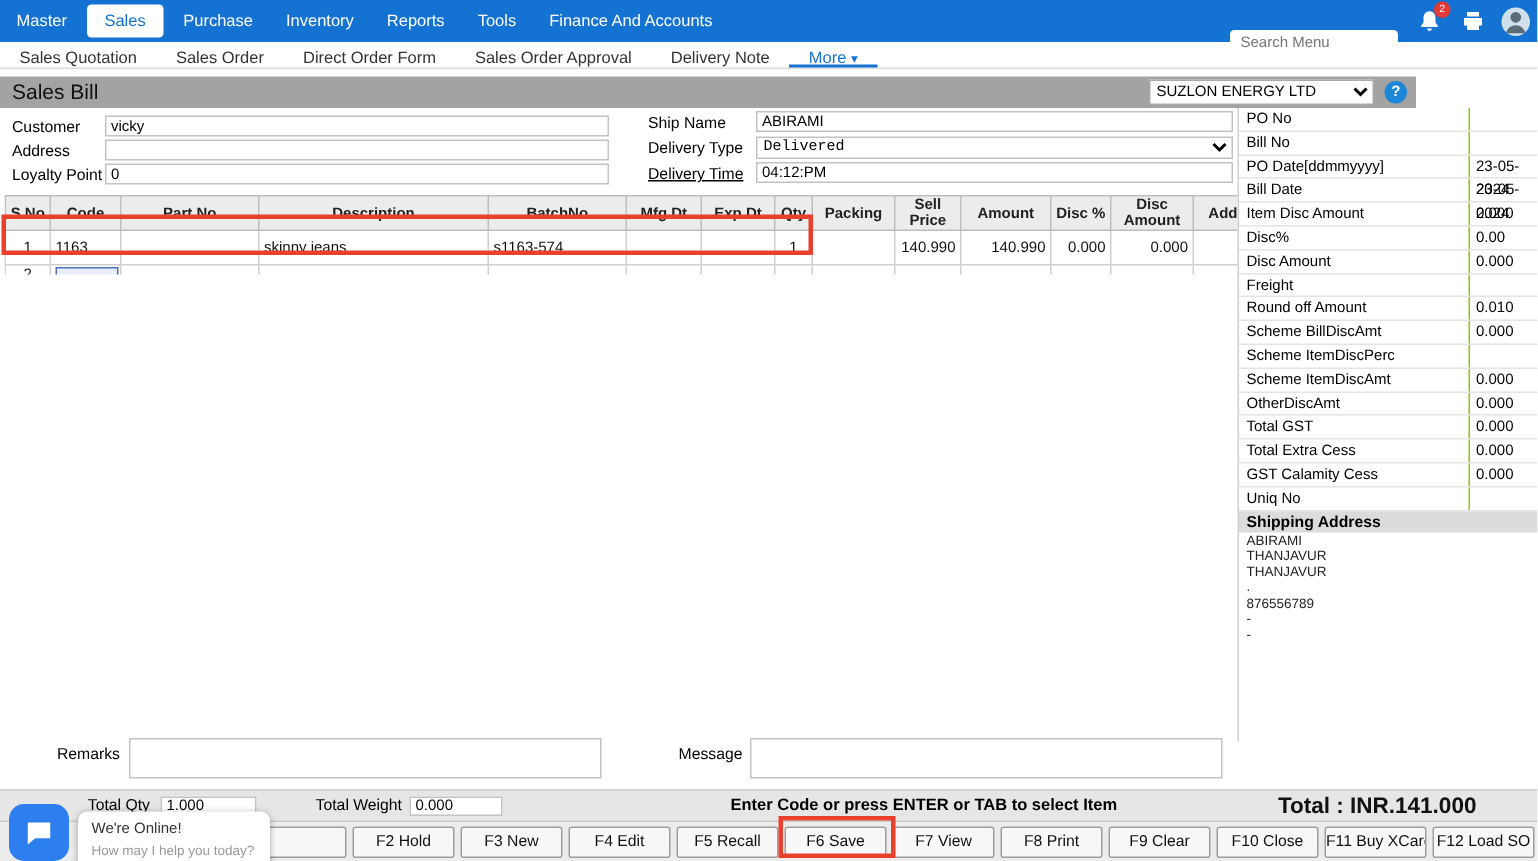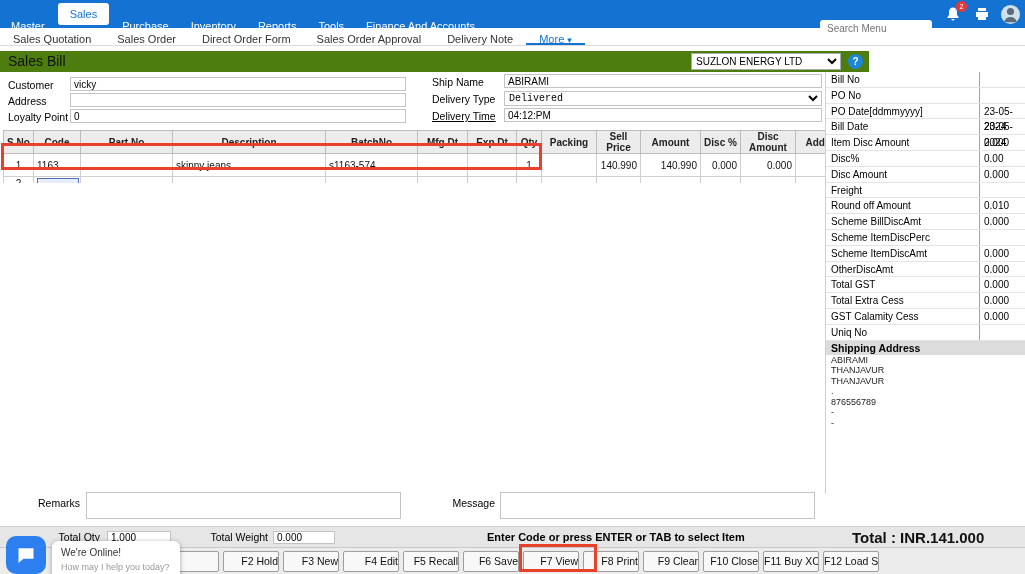--- a/index.html
+++ b/index.html
@@ -1,35 +1,35 @@
 <!DOCTYPE html>
 <html><head>
 <meta charset="utf-8">
 <style>
   * { margin:0; padding:0; box-sizing:border-box; }
   html,body { width:1025px; height:574px; }
   body { position:relative; font-family:"Liberation Sans",sans-serif; font-size:11px; background:#fff; overflow:hidden; }
 
   
   .topbar { position:absolute; top:0; left:0; width:1025px; height:28px; background:#1473d2; display:flex; align-items:center; z-index:10; }
-  .nav-item { color:#fff; font-size:11px; padding:12px 11px; height:28px; line-height:28px; white-space:nowrap; cursor:pointer; }
+  .nav-item { color:#fff; font-size:11px; padding:0 11px; height:28px; line-height:28px; white-space:nowrap; cursor:pointer; }
   .nav-item.active { background:#fff; color:#1473d2; height:22px; line-height:22px; margin:0 2px; border-radius:3px; padding:0 12px; }
   .search-input { margin-left:auto; width:112px; height:17px; border:none; border-radius:3px; padding:0 7px; font-size:10px; font-family:"Liberation Sans",sans-serif;margin-top:28px; }
   .icon-btn { position:relative; margin-left:13px; width:16px; height:16px; cursor:pointer; }
   .badge { position:absolute; top:-5px; right:-6px; min-width:11px; height:11px; background:#e53935; color:#fff; border-radius:6px; font-size:7px; line-height:11px; text-align:center; }
   .avatar { margin-left:11px; margin-right:5px; width:19px; height:19px; border-radius:50%; background:#cfe0ec; overflow:hidden; cursor:pointer; }
 
   
   .subnav { position:absolute; top:28px; left:0; width:1025px; height:18px; background:#fff; border-bottom:1px solid #dcdcdc; display:flex; z-index:9; }
   .subnav-item { padding:0 13px; line-height:22px; font-size:11px; color:#333; white-space:nowrap; cursor:pointer; }
   .subnav-item.more { color:#1473d2; border-bottom:2px solid #1473d2; }
   .caret { font-size:9px; }
 
   
-  .pagehead { position:absolute; top:51px; left:0; width:869px; height:21px; background:#4d7c0f; }
+  .pagehead { position:absolute; top:51px; left:0; width:944px; height:21px; background:#a3a3a3; }
   .page-title { position:absolute; left:8px; top:0; line-height:21px; font-size:14px; font-weight:500; color:#111; }
   .company-select { position:absolute; right:28px; top:2px; width:150px; height:17px; font-size:10px; font-family:"Liberation Sans",sans-serif; border:1px solid #aaa; background:#fff; }
   .help-circle { position:absolute; right:6px; top:3px; width:15px; height:15px; border-radius:50%; background:#1b87d6; color:#fff; font-size:10px; font-weight:bold; text-align:center; line-height:15px; cursor:pointer; }
 
   
   .lbl { position:absolute; font-size:10.5px; color:#000; white-space:nowrap; }
   .inp { position:absolute; border:1px solid #c3c3c3; height:14px; font-size:10px; padding:0 3px; background:#fff; font-family:"Liberation Sans",sans-serif; }
   select.inp { height:15px; padding:0; }
 
   
@@ -54,21 +54,21 @@
 
   
   .totals-bar { position:absolute; top:526px; left:0; width:1025px; height:21px; background:#e6e6e6; border-top:1px solid #cfcfcf; }
   .tb-lbl { position:absolute; top:0; line-height:21px; font-size:10.5px; color:#000; text-align:right; }
   .tb-inp { position:absolute; top:4px; height:13px; border:1px solid #c3c3c3; font-size:10px; padding:0 3px; font-family:"Liberation Sans",sans-serif; }
   .hint { position:absolute; left:487px; top:0; line-height:21px; font-size:11px; font-weight:bold; color:#000; }
   .grand-total { position:absolute; left:852px; top:0; line-height:21px; font-size:15px; font-weight:600; color:#111; }
 
   
   .fkeys { position:absolute; top:547px; left:0; width:1025px; height:27px; background:#ececec; border-top:1px solid #c9c9c9; display:flex; padding:3px 0 0 163px; gap:4px; }
-  .fkey { width:56px; height:21px; background:#f8f8f8; border:1px solid #9e9e9e; border-radius:2px; font-size:10.5px; text-align:right; line-height:19px; color:#111; cursor:pointer; white-space:nowrap; overflow:hidden; }
+  .fkey { width:68px; height:21px; background:#f8f8f8; border:1px solid #9e9e9e; border-radius:2px; font-size:10.5px; text-align:center; line-height:19px; color:#111; cursor:pointer; white-space:nowrap; overflow:hidden; }
 
   
   .red-box { position:absolute; border:3px solid #e8402a; background:transparent; z-index:15; pointer-events:none; }
   .red-row { left:1px; top:143px; width:541px; height:27px; }
   .red-f6 { left:519px; top:544px; width:78px; height:28px; }
 
   
   .chat-btn { position:absolute; left:6px; top:536px; width:40px; height:38px; background:#2d7ff0; border-radius:10px; z-index:30; display:flex; align-items:center; justify-content:center; cursor:pointer; }
   .chat-popup { position:absolute; left:52px; top:541px; width:128px; height:46px; background:#fff; border-radius:6px; box-shadow:0 1px 5px rgba(0,0,0,0.35); padding:6px 9px; z-index:30; }
   .chat-online { font-size:10px; color:#333; }
@@ -206,25 +206,25 @@
         <td></td>
         <td></td>
         <td></td>
       </tr>
     </tbody>
   </table>
 </div>
 
 <div class="summary">
   <div class="srow">
+      <div class="slabel">PO No</div>
+      <div class="svalue"></div>
+    </div>
+  <div class="srow">
       <div class="slabel">Bill No</div>
-      <div class="svalue"></div>
-    </div>
-  <div class="srow">
-      <div class="slabel">PO No</div>
       <div class="svalue"></div>
     </div>
   <div class="srow">
       <div class="slabel">PO Date[ddmmyyyy]</div>
       <div class="svalue">23-05-2024</div>
     </div>
   <div class="srow">
       <div class="slabel">Bill Date</div>
       <div class="svalue">23-05-2024</div>
     </div>

